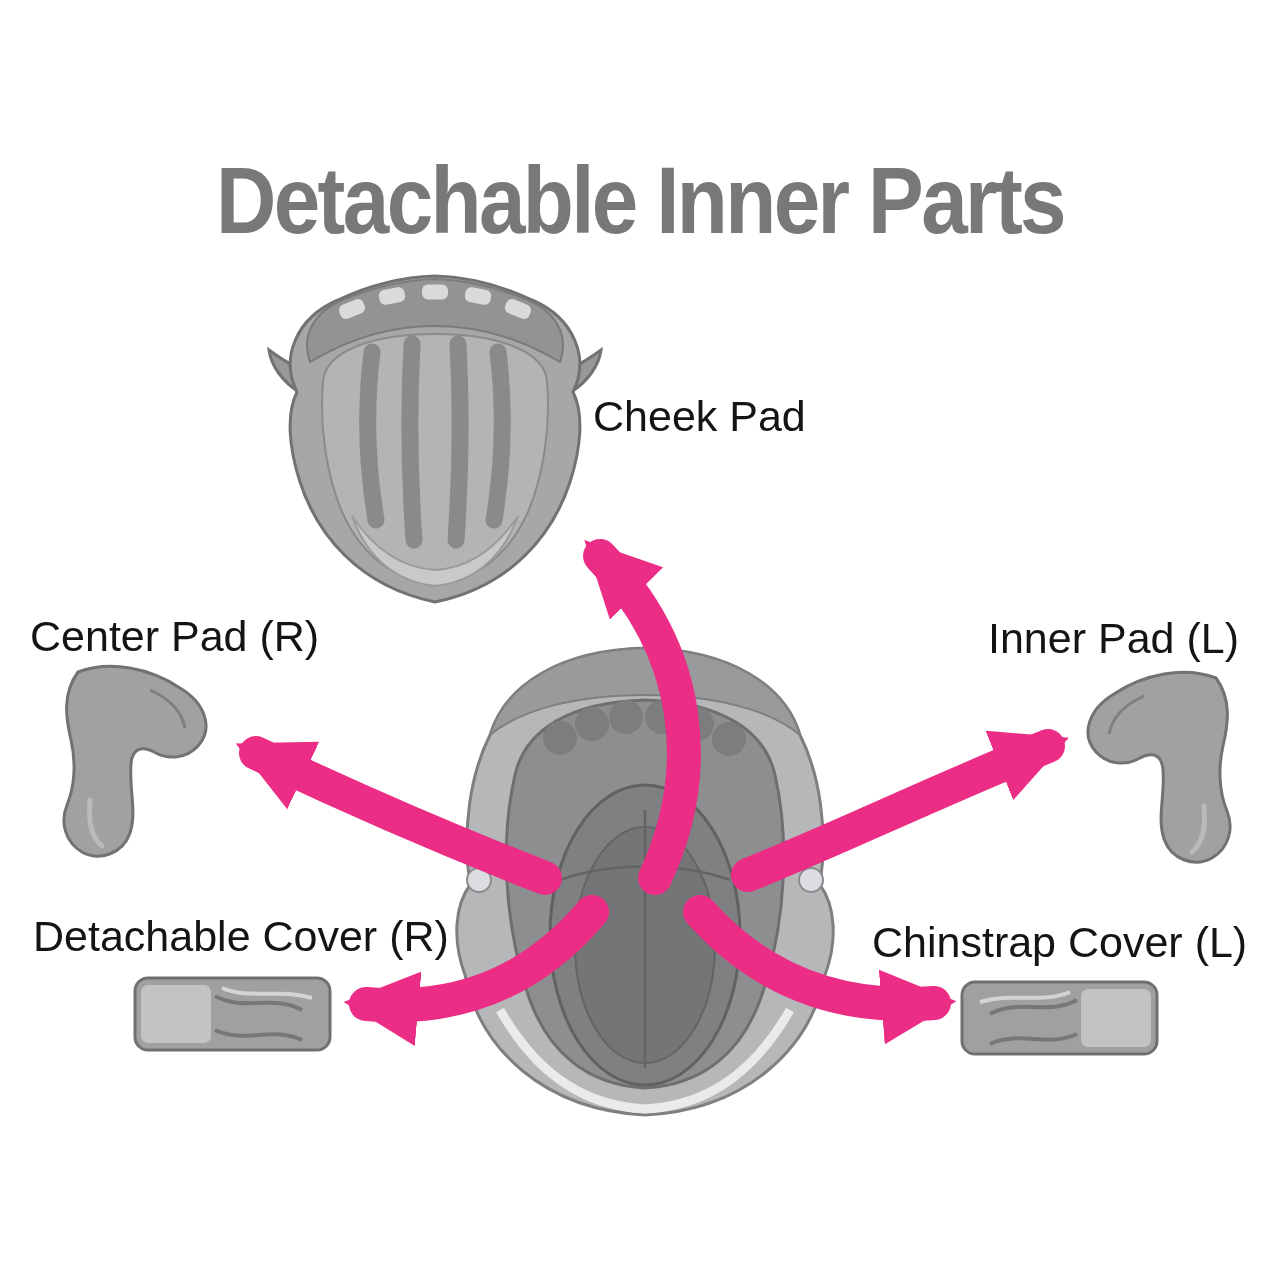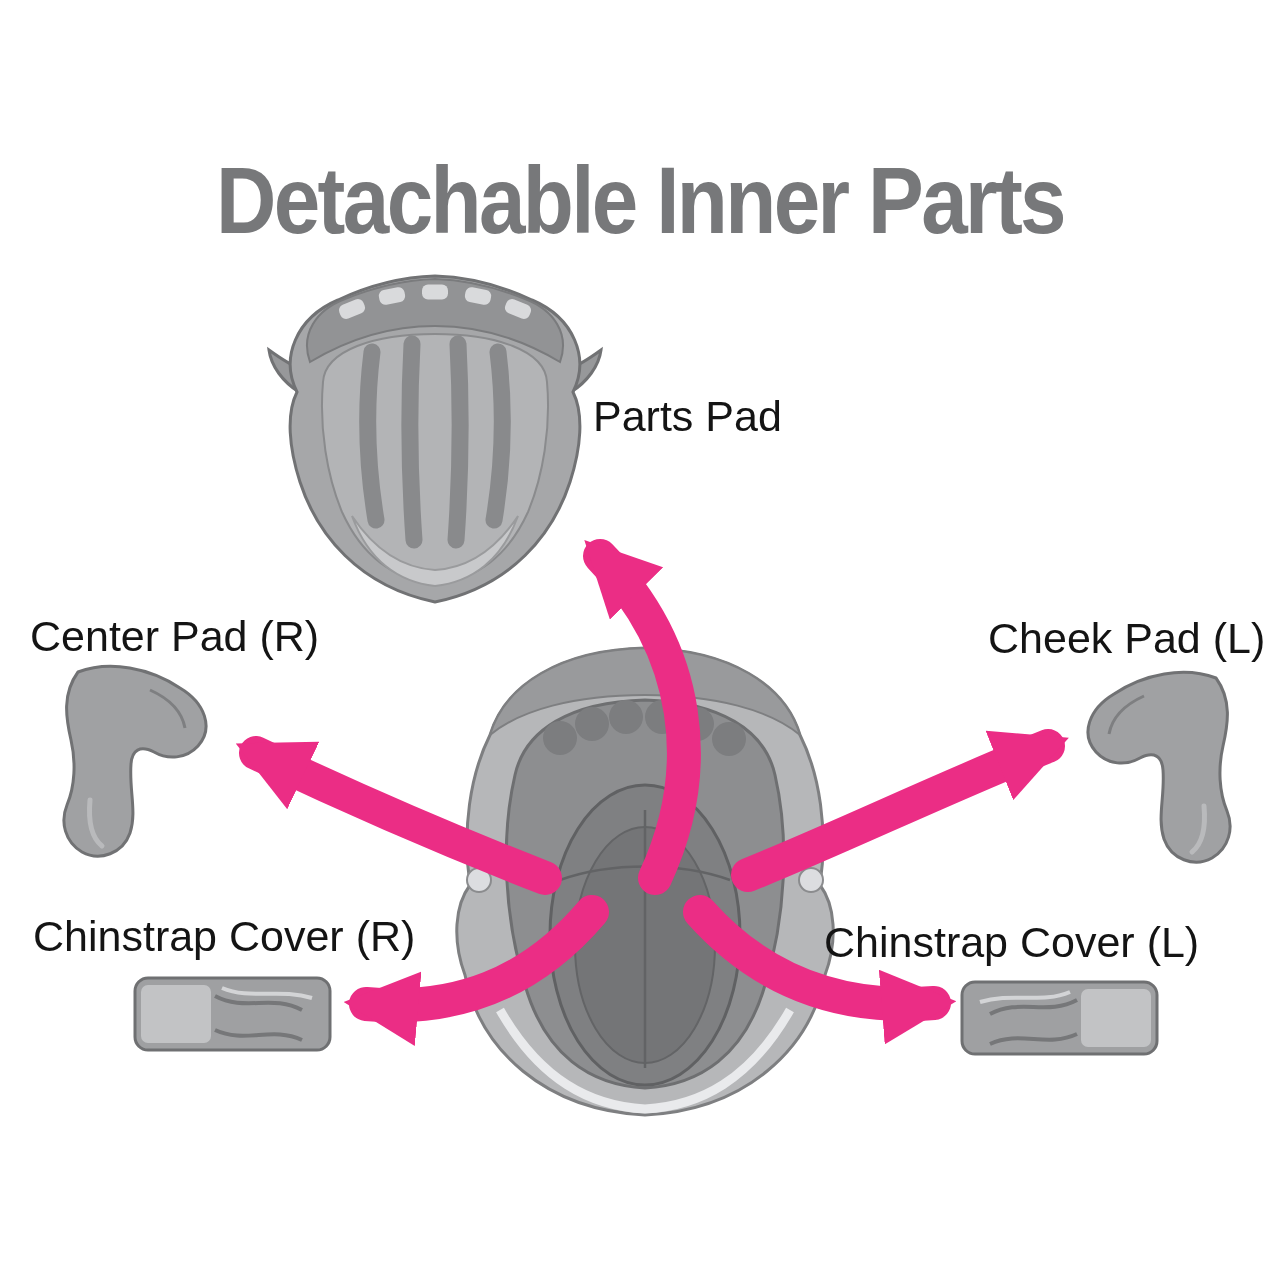--- a/index.html
+++ b/index.html
@@ -8,21 +8,21 @@
   .title{
     position:absolute;top:146px;left:0;width:1280px;text-align:center;
     font-size:95px;font-weight:bold;color:#77787a;letter-spacing:-3px;
     transform:scaleX(.88);transform-origin:center top;white-space:nowrap
   }
   .lbl{position:absolute;font-size:43px;color:#141414;white-space:nowrap}
   #lbl-center{left:593px;top:392px}
   #lbl-cheek-r{left:30px;top:612px}
   #lbl-cheek-l{left:988px;top:614px}
   #lbl-chin-r{left:33px;top:912px}
-  #lbl-chin-l{left:824px;top:918px}
+  #lbl-chin-l{left:872px;top:918px}
   svg.canvas{position:absolute;left:0;top:0}
 </style>
 </head>
 <body>
 
 <svg class="canvas" width="1280" height="1280" viewBox="0 0 1280 1280">
   <defs>
     <marker id="ah" viewBox="0 0 10 10" refX="7" refY="5" markerWidth="2.2" markerHeight="2.2" orient="auto">
       <path d="M0,0 L10,5 L0,10 Z" fill="#EB2D85"></path>
     </marker>
@@ -116,17 +116,17 @@
   <g stroke-linecap="round" fill="none">
     <path d="M655,878 C705,770 692,650 600,556" stroke="#EB2D85" stroke-width="34" marker-end="url(#ah)"></path>
     <path d="M545,878 C460,845 355,800 256,753" stroke="#EB2D85" stroke-width="34" marker-end="url(#ah)"></path>
     <path d="M748,875 C835,840 950,785 1048,746" stroke="#EB2D85" stroke-width="34" marker-end="url(#ah)"></path>
     <path d="M592,912 C530,985 455,1012 366,1004" stroke="#EB2D85" stroke-width="34" marker-end="url(#ah)"></path>
     <path d="M700,912 C765,985 845,1010 934,1003" stroke="#EB2D85" stroke-width="34" marker-end="url(#ah)"></path>
   </g>
 </svg>
 
 <div class="title">Detachable Inner Parts</div>
-<div class="lbl" id="lbl-center">Parts Pad</div>
+<div class="lbl" id="lbl-center">Cheek Pad</div>
 <div class="lbl" id="lbl-cheek-r">Center Pad (R)</div>
-<div class="lbl" id="lbl-cheek-l">Cheek Pad (L)</div>
-<div class="lbl" id="lbl-chin-r">Chinstrap Cover (R)</div>
+<div class="lbl" id="lbl-cheek-l">Inner Pad (L)</div>
+<div class="lbl" id="lbl-chin-r">Detachable Cover (R)</div>
 <div class="lbl" id="lbl-chin-l">Chinstrap Cover (L)</div>
 
 </body></html>

